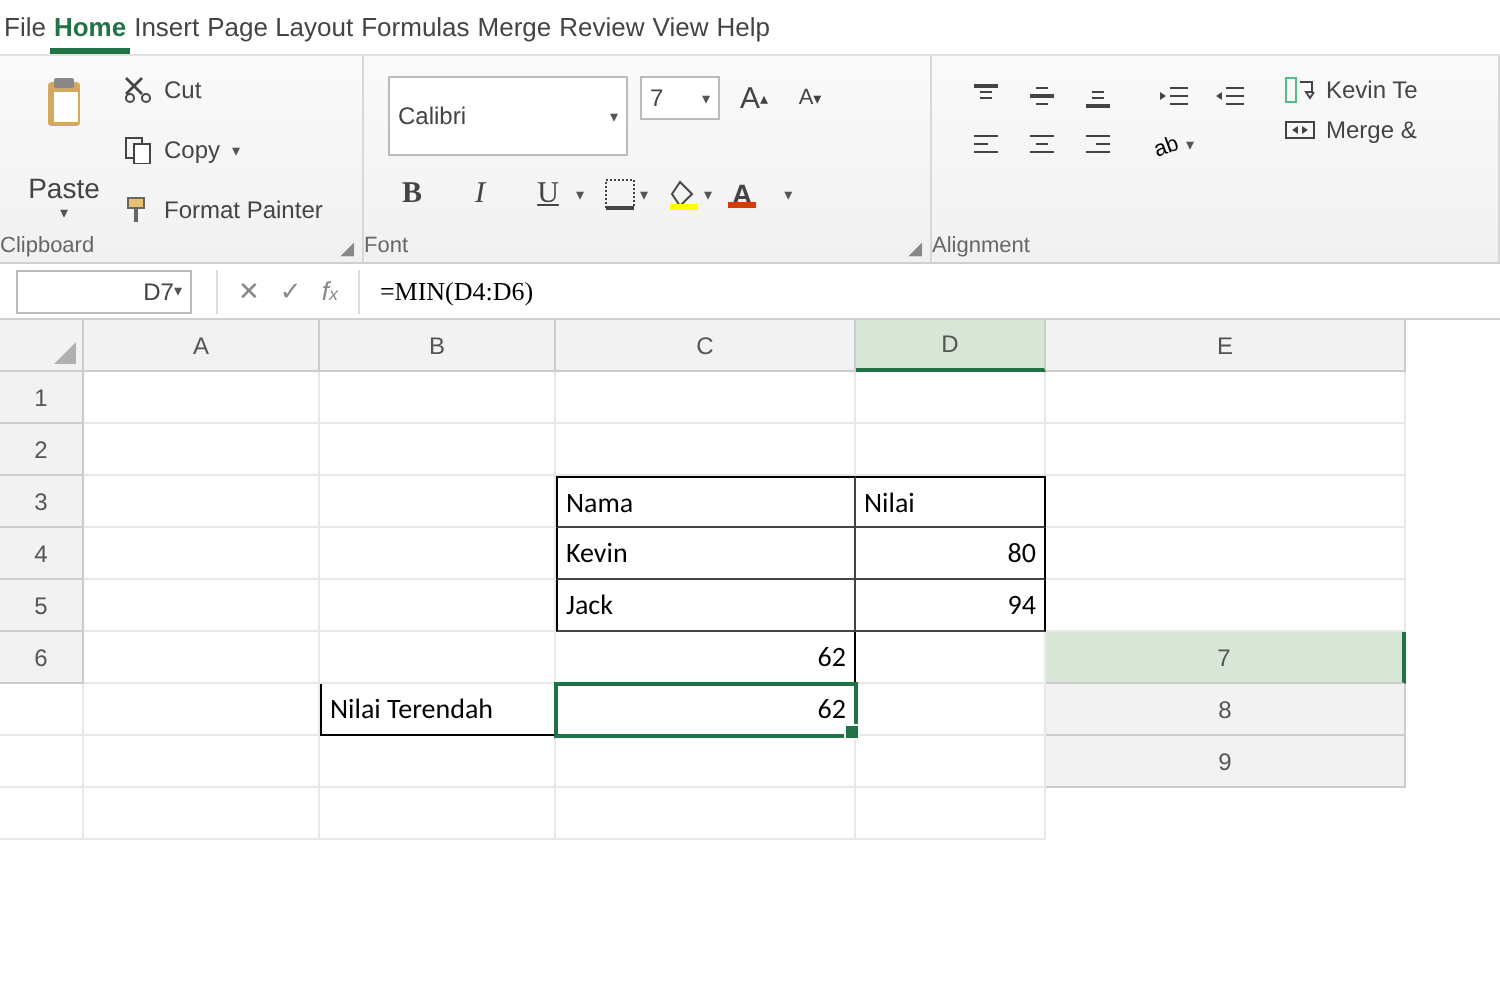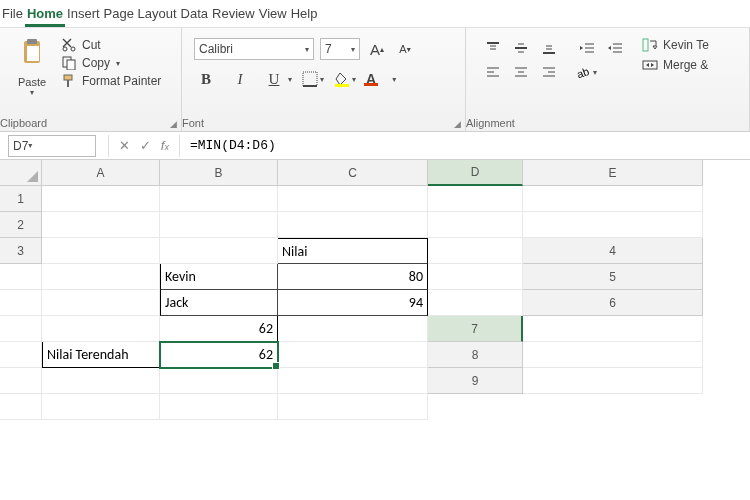--- a/index.html
+++ b/index.html
@@ -6,42 +6,42 @@
   body { font-family: 'Segoe UI', Tahoma, sans-serif; background: #fff; font-size: 13px; color: #444; width: 750px; height: 500px; overflow: hidden; }
   .menubar { display: flex; height: 28px; background: #fff; border-bottom: 1px solid #e0e0e0; }
   .menubar .tab { padding: 6px 2px 4px; cursor: pointer; }
   .menubar .tab.active { color: #217346; border-bottom: 3px solid #217346; font-weight: 600; }
   .ribbon { display: flex; height: 104px; background: linear-gradient(#fafafa,#f1f1f1); border-bottom: 1px solid #d0d0d0; position: relative; }
   .group { border-right: 1px solid #d8d8d8; padding: 4px 8px 2px; display: flex; flex-direction: column; position: relative; }
   .group-label { position: absolute; bottom: 2px; left: 0; right: 0; text-align: left; font-size: 11px; color: #666; }
   .group-dlg { position: absolute; bottom: 2px; right: 4px; font-size: 9px; color: #888; cursor: pointer; }
   .cb-top { display: flex; flex: 1; }
   .paste-block { display: flex; flex-direction: column; align-items: center; width: 48px; padding-top: 6px; cursor: pointer; }
-  .cb-list { display: flex; flex-direction: column; gap: 4px; padding: 6px 4px 0 6px; font-size: 12px; }
+  .cb-list { display: flex; flex-direction: column; gap: 16px; padding: 6px 4px 0 6px; font-size: 12px; }
   .cb-item { display: flex; align-items: center; gap: 6px; cursor: pointer; }
   .font-top { display: flex; gap: 6px; padding: 6px 4px 2px; }
-  .font-select { width: 120px; height: 22px; border: 1px solid #bbb; background: #fff; font-size: 12px; padding: 0 4px; display: flex; align-items: center; justify-content: space-between; }
+  .font-select { width: 120px; height: 40px; border: 1px solid #bbb; background: #fff; font-size: 12px; padding: 0 4px; display: flex; align-items: center; justify-content: space-between; }
   .size-select { width: 40px; height: 22px; border: 1px solid #bbb; background: #fff; font-size: 12px; display: flex; align-items: center; justify-content: space-between; padding: 0 4px; }
   .font-icobtn { width: 22px; height: 22px; display: flex; align-items: center; justify-content: center; cursor: pointer; font-size: 13px; }
   .font-bot { display: flex; gap: 10px; padding: 6px 4px; align-items: center; }
   .char-btn { width: 24px; height: 22px; display: flex; align-items: center; justify-content: center; cursor: pointer; font-family: 'Times New Roman', serif; font-size: 15px; }
   .char-btn.bold { font-weight: bold; }
   .char-btn.italic { font-style: italic; }
   .char-btn.underline { text-decoration: underline; }
   .split-btn { display: flex; align-items: center; height: 22px; cursor: pointer; }
   .split-btn .dd { font-size: 8px; color: #555; margin-left: 2px; }
   .align-cluster { display: flex; flex-direction: column; gap: 4px; padding: 6px 8px; }
   .align-row { display: flex; gap: 6px; }
   .align-btn { width: 22px; height: 20px; display: flex; align-items: center; justify-content: center; cursor: pointer; }
   .merge-col { display: flex; flex-direction: column; gap: 6px; padding: 6px 4px 0 8px; font-size: 12px; }
   .merge-item { display: flex; align-items: center; gap: 5px; cursor: pointer; white-space: nowrap; overflow: hidden; }
   .fbar { display: flex; height: 28px; border-bottom: 1px solid #d0d0d0; align-items: center; background: #fff; }
-  .namebox { width: 88px; height: 22px; border: 1px solid #bbb; margin: 0 8px; display: flex; align-items: center; justify-content: flex-start; padding: 0 4px; font-size: 12px; background: #fff; }
+  .namebox { width: 88px; height: 22px; border: 1px solid #bbb; margin: 0 8px; display: flex; align-items: center; justify-content: flex-end; padding: 0 4px; font-size: 12px; background: #fff; }
   .fbar-btns { display: flex; gap: 10px; padding: 0 10px; color: #888; align-items: center; border-left: 1px solid #ddd; border-right: 1px solid #ddd; height: 22px; margin: 0 4px; }
-  .fbar-input { flex: 1; height: 22px; border: none; font-size: 13px; padding: 0 6px; outline: none; font-family: Liberation Mono, monospace; }
+  .fbar-input { flex: 1; height: 22px; border: none; font-size: 13px; padding: 0 6px; outline: none; font-family: Liberation Serif, serif; }
   .grid { display: grid; grid-template-columns: 42px 118px 118px 150px 95px 180px; grid-auto-rows: 26px; background: #fff; }
   .grid .hcell { background: #f2f2f2; border-right: 1px solid #ccc; border-bottom: 1px solid #ccc; display: flex; align-items: center; justify-content: center; font-size: 12px; color: #555; }
   .grid .corner { background: #f2f2f2; border-right: 1px solid #ccc; border-bottom: 1px solid #ccc; position: relative; }
   .grid .corner::after { content: ''; position: absolute; right: 3px; bottom: 3px; width: 0; height: 0; border-left: 11px solid transparent; border-bottom: 11px solid #b0b0b0; }
   .grid .rhead { background: #f2f2f2; border-right: 1px solid #ccc; border-bottom: 1px solid #ccc; display: flex; align-items: center; justify-content: center; font-size: 12px; color: #555; }
   .grid .cell { border-right: 1px solid #e8e8e8; border-bottom: 1px solid #e8e8e8; padding: 0 4px; display: flex; align-items: center; font-family: Calibri, sans-serif; font-size: 14px; color: #000; }
   .grid .num { justify-content: flex-end; }
   .sel-head { background: #d8e6d8 !important; border-bottom: 2px solid #217346 !important; }
   .sel-rhead { background: #d8e6d8 !important; border-right: 2px solid #217346 !important; }
   .bt { border-top: 1.5px solid #000 !important; }
@@ -55,37 +55,38 @@
   svg { display: block; }
 </style>
 </head>
 <body>
 
 <div class="menubar">
   <div class="tab">File</div>
   <div class="tab active">Home</div>
   <div class="tab">Insert</div>
   <div class="tab">Page Layout</div>
-  <div class="tab">Data</div>
+  <div class="tab">Formulas</div>
+  <div class="tab">Merge</div>
   <div class="tab">Review</div>
   <div class="tab">View</div>
   <div class="tab">Help</div>
 </div>
 
 <div class="ribbon">
 
   <div class="group" style="width:182px">
     <div class="cb-top">
       <div class="paste-block">
         <svg width="26" height="30">
             <rect x="5" y="3" width="16" height="22" rx="2" fill="#d2a85f"></rect>
             <rect x="8" y="1" width="10" height="5" rx="1" fill="#888"></rect>
             <rect x="8" y="8" width="12" height="15" fill="#fff"></rect>
           </svg>
-        <div style="font-size:11px;margin-top:8px">Paste</div>
+        <div style="font-size:14px;margin-top:18px">Paste</div>
         <div style="font-size:8px;color:#555">▾</div>
       </div>
       <div class="cb-list">
         <div class="cb-item">
           <svg width="14" height="14">
               <path d="M1 1 L9 9 M9 1 L1 9" stroke="#444" stroke-width="1.4"></path>
               <circle cx="3" cy="11" r="2" fill="none" stroke="#444"></circle>
               <circle cx="11" cy="11" r="2" fill="none" stroke="#444"></circle>
             </svg>
           <span>Cut</span>
@@ -293,20 +294,21 @@
   <div class="rhead">2</div>
   <div class="cell"></div>
   <div class="cell"></div>
   <div class="cell"></div>
   <div class="cell"></div>
   <div class="cell"></div>
 
   <div class="rhead">3</div>
   <div class="cell"></div>
   <div class="cell"></div>
+  <div class="cell bt bl bv bm">Nama</div>
   <div class="cell bt br bm">Nilai</div>
   <div class="cell"></div>
 
   <div class="rhead">4</div>
   <div class="cell"></div>
   <div class="cell"></div>
   <div class="cell bl bv bm">Kevin</div>
   <div class="cell num br bm">80</div>
   <div class="cell"></div>
 

